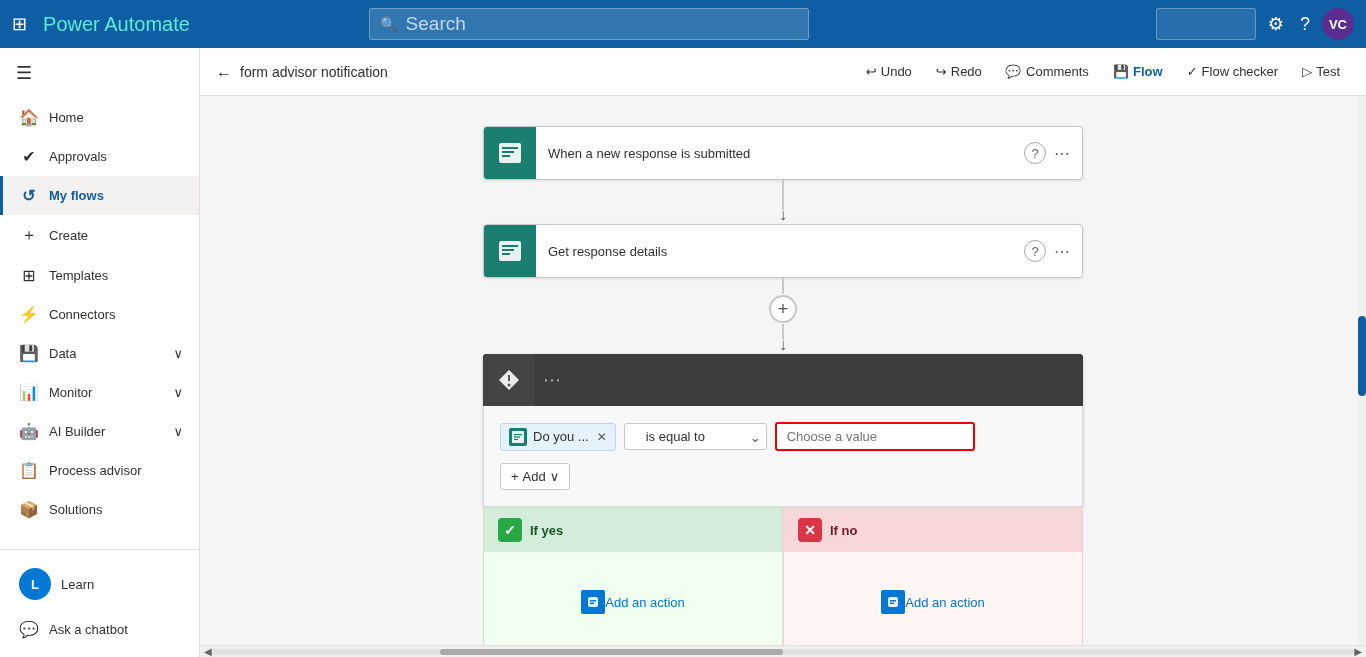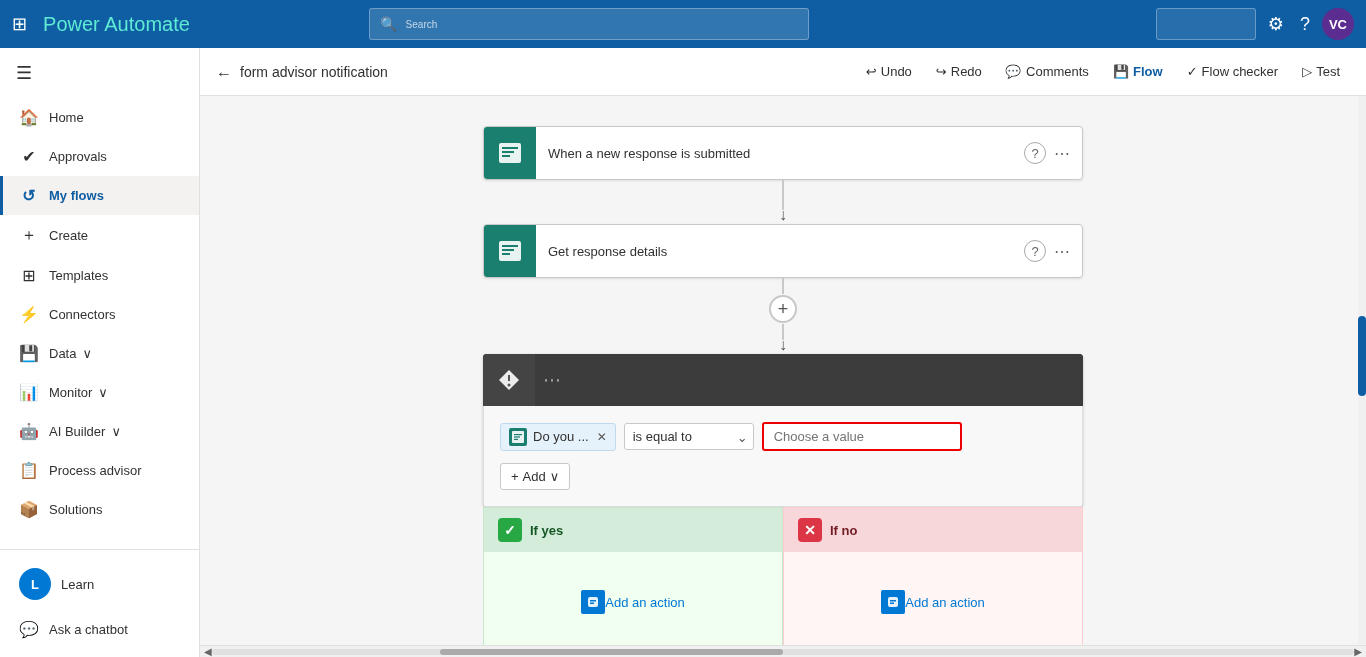--- a/index.html
+++ b/index.html
@@ -28,21 +28,21 @@
       align-items: center;
       padding: 0 10px;
       gap: 8px;
       height: 32px;
     }
     .topnav-search input {
       background: transparent;
       border: none;
       outline: none;
       color: #c4b5fd;
-      font-size: 10px;
+      font-size: 19px;
       width: 100%;
     }
     .topnav-search input::placeholder { color: rgba(255,255,255,0.7); }
     .topnav-search-icon { color: rgba(255,255,255,0.7); font-size: 14px; }
     .topnav-right { display: flex; align-items: center; gap: 8px; margin-left: auto; }
     .topnav-env-selector {
       background: rgba(255,255,255,0.1);
       border: 1px solid rgba(255,255,255,0.3);
       color: white;
       height: 32px;
@@ -89,21 +89,21 @@
       font-size: 13px;
       border-left: 3px solid transparent;
     }
     .sidebar-item.active {
       border-left: 3px solid #0f5ea3;
       background: #f3f2f1;
       font-weight: 600;
       color: #0f5ea3;
     }
     .sidebar-item-icon { font-size: 16px; width: 20px; text-align: center; }
-    .sidebar-item-has-arrow { display: flex; align-items: center; gap: 6px; flex: 1; }
+    .sidebar-item-has-arrow { display: flex; align-items: center; gap: 6px; flex: 1; justify-content: space-between; }
     .sidebar-bottom { margin-top: auto; padding: 8px 0; border-top: 1px solid #e0e0e0; }
 
     
     .canvas-area { flex: 1; display: flex; flex-direction: column; overflow: hidden; background: #f5f5f5; }
 
     
     .canvas-toolbar {
       background: white;
       border-bottom: 1px solid #e0e0e0;
       height: 48px;
@@ -230,21 +230,21 @@
     .condition-pill-icon {
       width: 18px; height: 18px;
       background: #1a7f6e;
       border-radius: 2px;
       display: flex; align-items: center; justify-content: center;
     }
     .condition-pill-close { cursor: pointer; color: #555; font-size: 12px; margin-left: 2px; }
     .condition-operator-select {
       border: 1px solid #c8c8c8;
       border-radius: 3px;
-      padding: 5px 24px 5px 8px;
+      padding: 5px 24px 5px 21px;
       font-size: 13px;
       color: #323130;
       background: white;
       appearance: none;
       cursor: pointer;
       position: relative;
     }
     .condition-operator-wrapper { position: relative; }
     .condition-operator-wrapper::after {
       content: '⌄';

